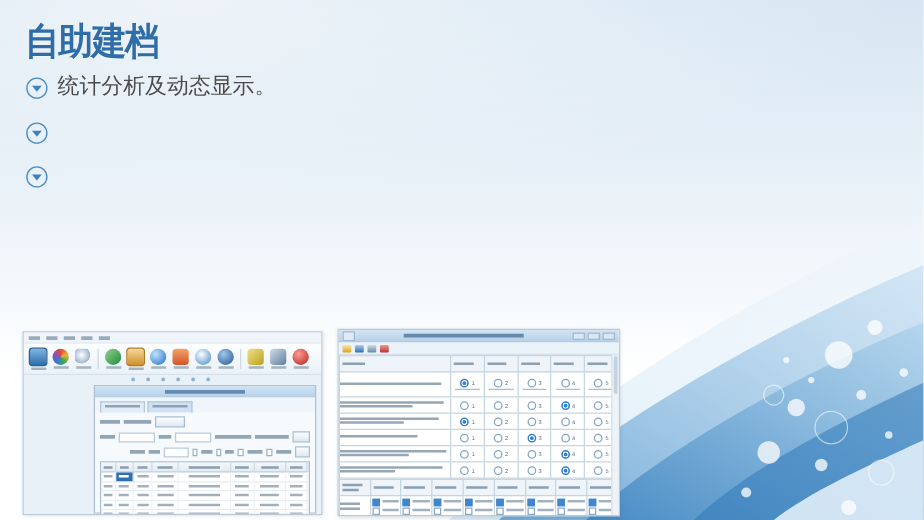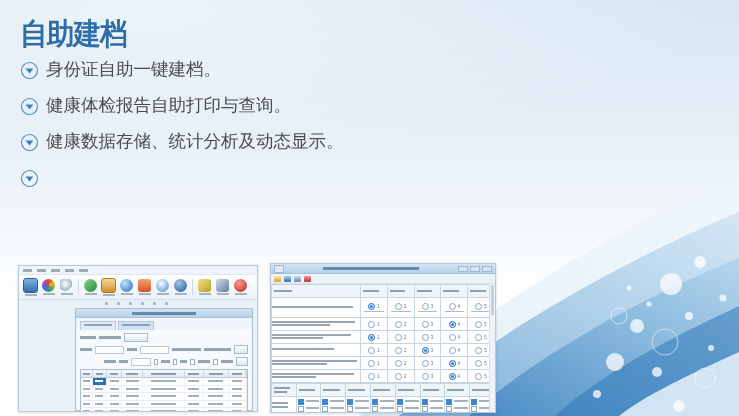--- a/index.html
+++ b/index.html
@@ -191,42 +191,32 @@
 
   <div class="bullets">
 
     <div class="bullet">
       <span class="b-ico">
         <svg width="19" height="19" viewBox="0 0 19 19">
           <circle cx="9.5" cy="9.5" r="8" fill="none" stroke="#4a8cc4" stroke-width="1.1"></circle>
           <path d="M5.6 7.6 L9.5 12.4 L13.4 7.6 Z" fill="#3f81bd"></path>
         </svg>
       </span>
-      <span class="b-txt">身份证自助一键建档。</span>
+      <span class="b-txt">统计分析及动态显示。</span>
     </div>
 
     <div class="bullet">
       <span class="b-ico">
         <svg width="19" height="19" viewBox="0 0 19 19">
           <circle cx="9.5" cy="9.5" r="8" fill="none" stroke="#4a8cc4" stroke-width="1.1"></circle>
           <path d="M5.6 7.6 L9.5 12.4 L13.4 7.6 Z" fill="#3f81bd"></path>
         </svg>
       </span>
-      <span class="b-txt">健康体检报告自助打印与查询。</span>
     </div>
 
-    <div class="bullet">
-      <span class="b-ico">
-        <svg width="19" height="19" viewBox="0 0 19 19">
-          <circle cx="9.5" cy="9.5" r="8" fill="none" stroke="#4a8cc4" stroke-width="1.1"></circle>
-          <path d="M5.6 7.6 L9.5 12.4 L13.4 7.6 Z" fill="#3f81bd"></path>
-        </svg>
-      </span>
-      <span class="b-txt">健康数据存储、统计分析及动态显示。</span>
-    </div>
 
     <div class="bullet">
       <span class="b-ico">
         <svg width="19" height="19" viewBox="0 0 19 19">
           <circle cx="9.5" cy="9.5" r="8" fill="none" stroke="#4a8cc4" stroke-width="1.1"></circle>
           <path d="M5.6 7.6 L9.5 12.4 L13.4 7.6 Z" fill="#3f81bd"></path>
         </svg>
       </span>
     </div>
 

